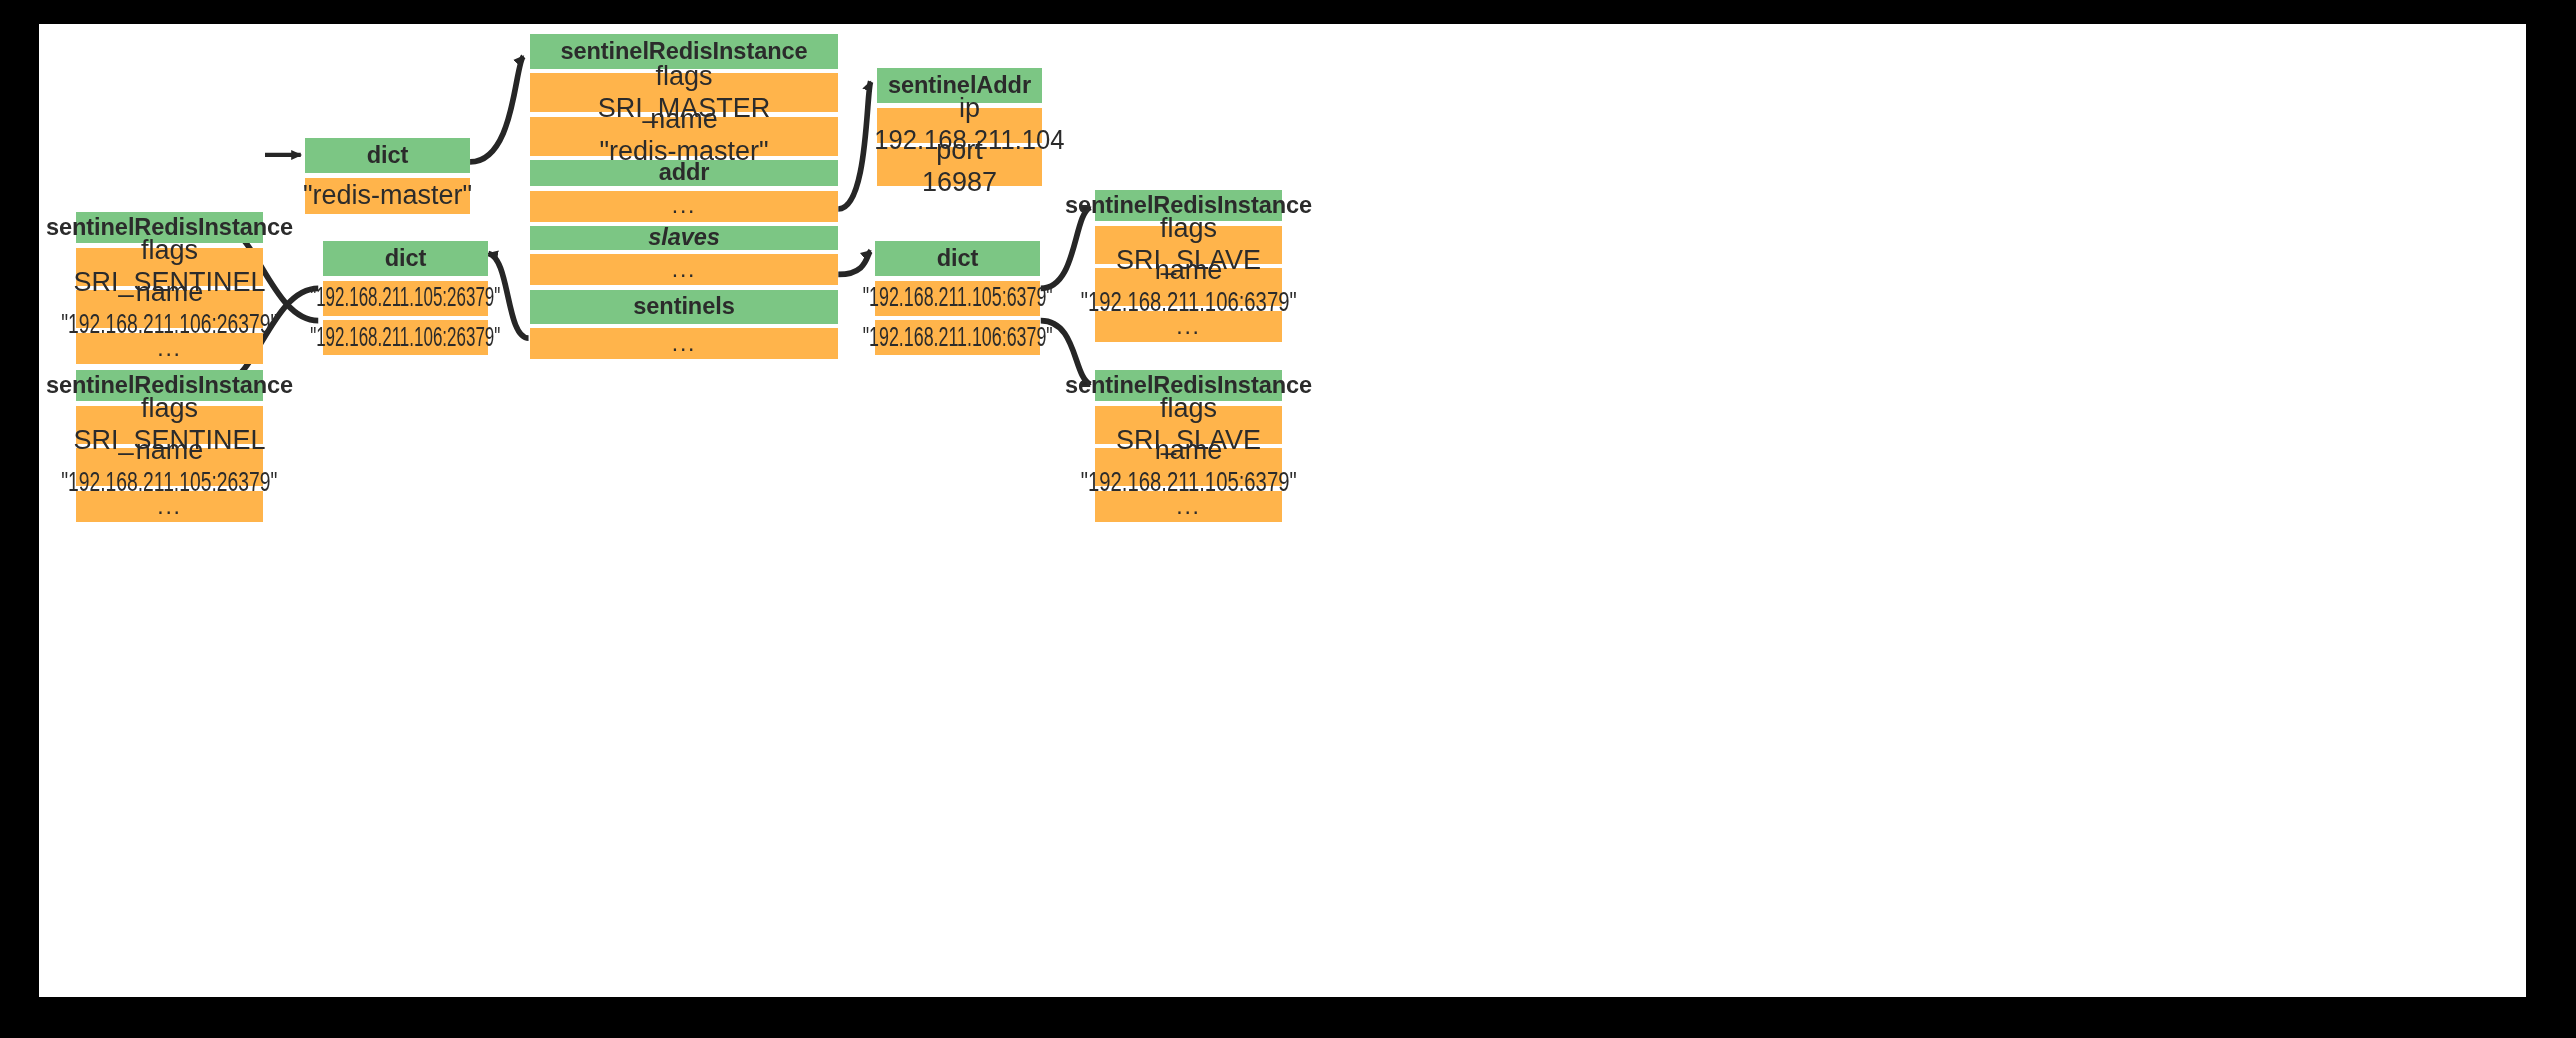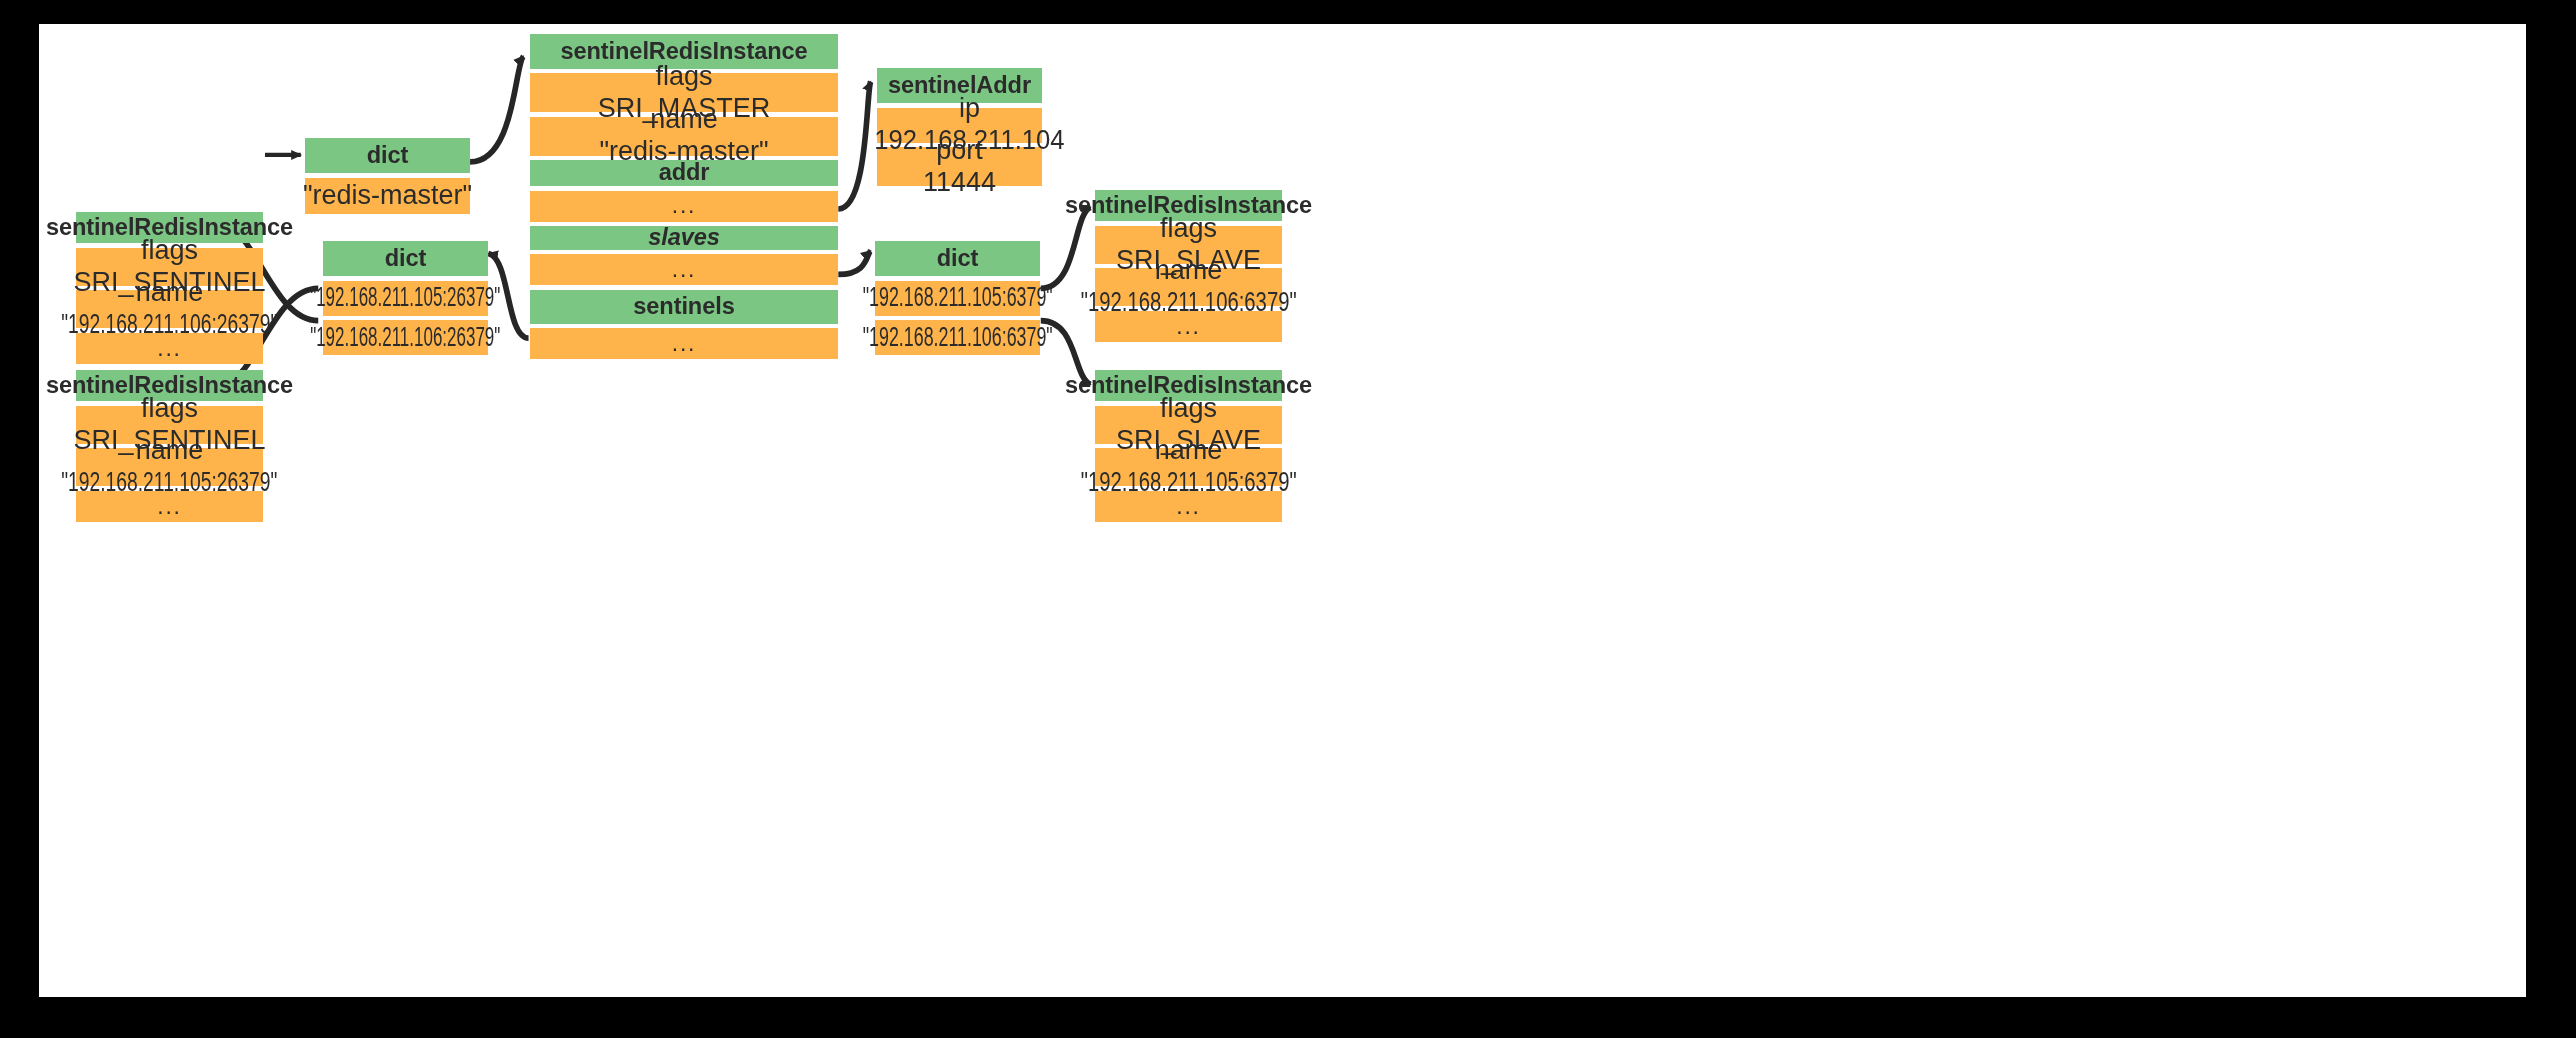--- a/index.html
+++ b/index.html
@@ -142,21 +142,21 @@
     </div>
 
     <div class="node" style="left:838px; top:44px; width:165px;">
       <div class="row head" style="height:35px;">sentinelAddr</div>
       <div class="row field" style="height:35px;padding-left:20px;">
         <span class="k">ip</span>
         <span class="v" style="display: inline-block; transform-origin: center center; transform: scaleX(0.948187);">192.168.211.104</span>
       </div>
       <div class="row field" style="height:39px;text-align:center;">
         <span class="k">port</span>
-        <span class="v">11444</span>
+        <span class="v">16987</span>
       </div>
     </div>
 
     <div class="node" style="left:284px; top:217px; width:165px;">
       <div class="row head" style="height:35px;">dict</div>
       <div class="row field" style="height:35px;">
         <span class="k" style="display: inline-block; transform-origin: center center; transform: scaleX(0.628866);">"192.168.211.105:26379"</span>
       </div>
       <div class="row field" style="height:35px;">
         <span class="k" style="display: inline-block; transform-origin: center center; transform: scaleX(0.628866);">"192.168.211.106:26379"</span>

